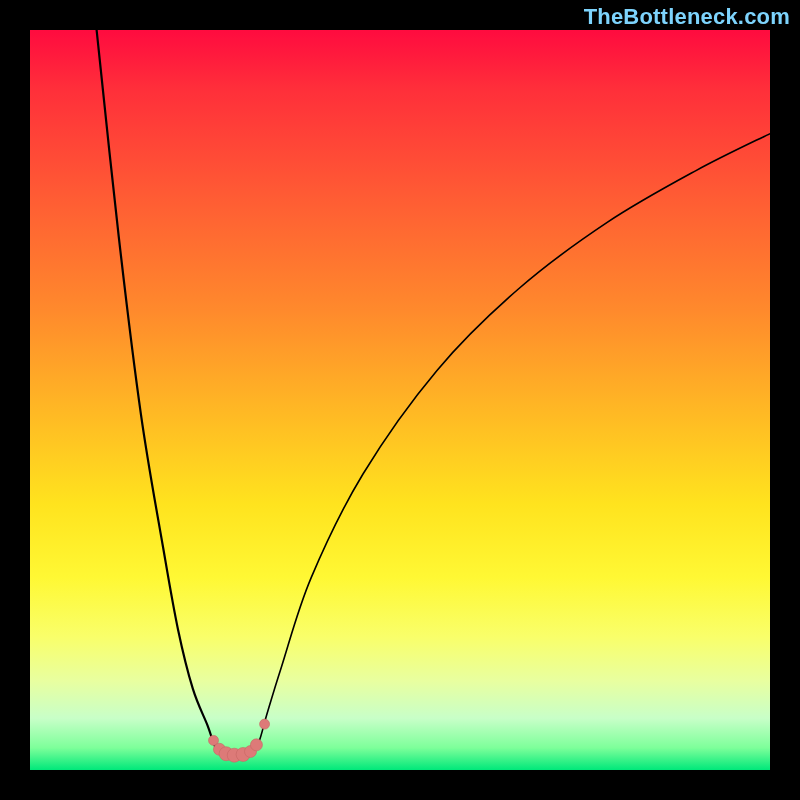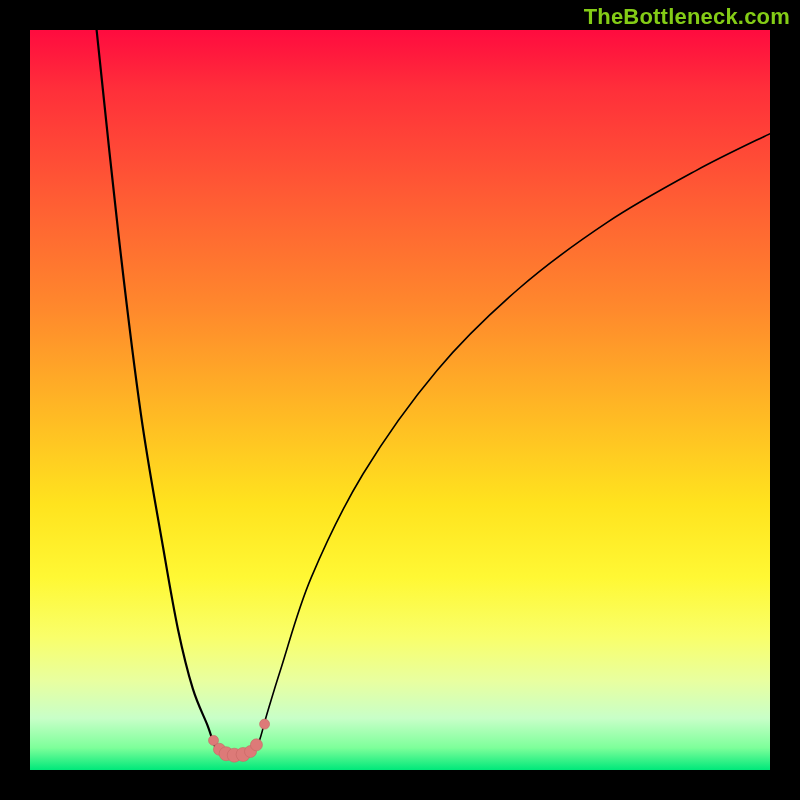--- a/index.html
+++ b/index.html
@@ -38,21 +38,21 @@
       #e8ffa0 88%,
       #c8ffc8 93%,
       #7dff9a 97%,
       #00e87a 100%
     );
   }
   .watermark {
     position: absolute;
     top: 4px;
     right: 10px;
-    color: #84cc16;
+    color: #7dd3fc;
     font-size: 22px;
     font-weight: 600;
     letter-spacing: 0.2px;
     user-select: none;
   }
   svg.curves {
     position: absolute;
     top: 0;
     left: 0;
     width: 740px;

